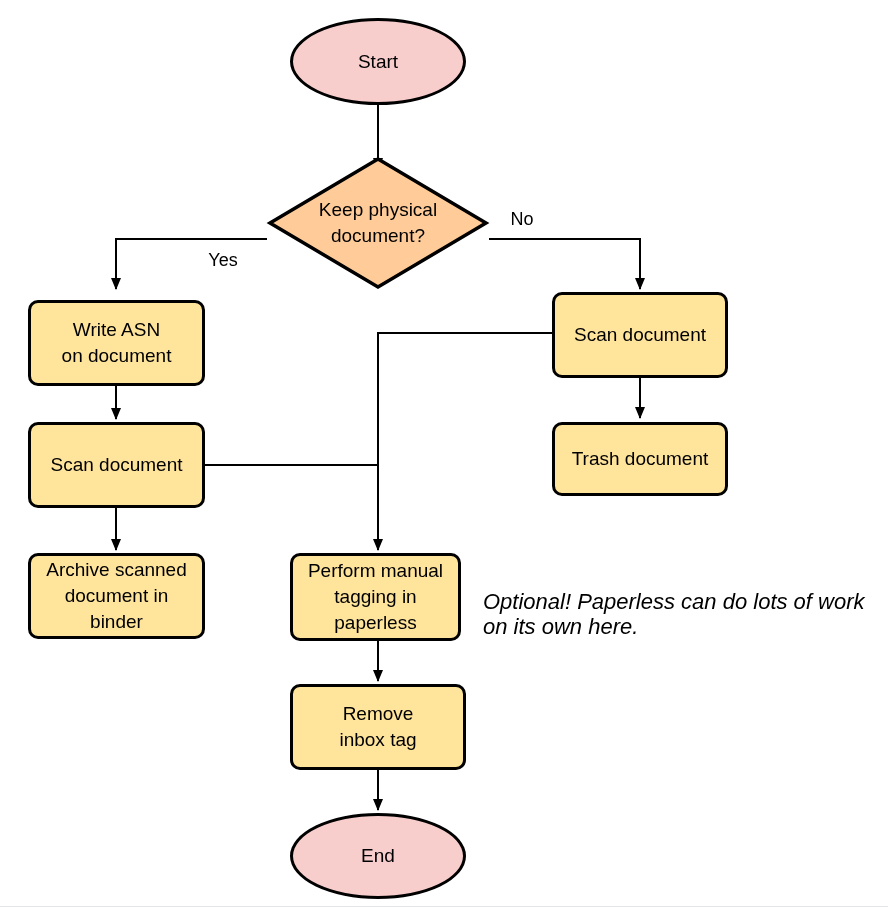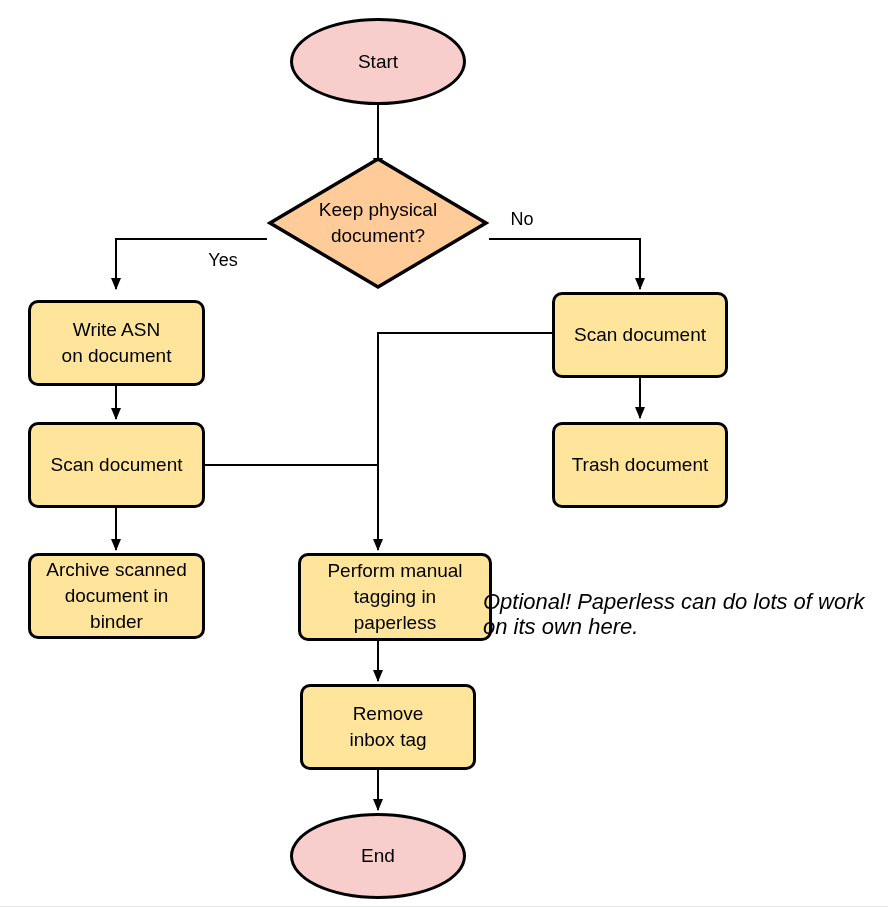--- a/index.html
+++ b/index.html
@@ -27,23 +27,23 @@
   }
   .bottom-hairline{position:absolute;left:0;bottom:0;width:888px;height:1px;background:#e3e6e8;}
 
   
   #n-start{left:290px;top:18px;width:176px;height:87px;}
   #n-decision{left:266px;top:156px;width:224px;height:134px;}
   #n-write-asn{left:28px;top:300px;width:177px;height:86px;}
   #n-scan-left{left:28px;top:422px;width:177px;height:86px;}
   #n-archive{left:28px;top:553px;width:177px;height:86px;}
   #n-scan-right{left:552px;top:292px;width:176px;height:86px;}
-  #n-trash{left:552px;top:422px;width:176px;height:86px;}
-  #n-perform{left:298px;top:553px;width:194px;height:88px;}
-  #n-remove{left:300px;top:684px;width:176px;height:86px;}
+  #n-trash{left:552px;top:422px;width:176px;height:74px;}
+  #n-perform{left:290px;top:553px;width:171px;height:88px;}
+  #n-remove{left:290px;top:684px;width:176px;height:86px;}
   #n-end{left:290px;top:813px;width:176px;height:86px;text-align:right;}
   #lbl-yes{left:193px;top:208px;width:60px;margin-top:41px;}
   #lbl-no{left:492px;top:208px;width:60px;}
   #note{left:483px;top:589px;width:405px;}
 </style>
 </head>
 <body>
 
 <div id="canvas">
 

